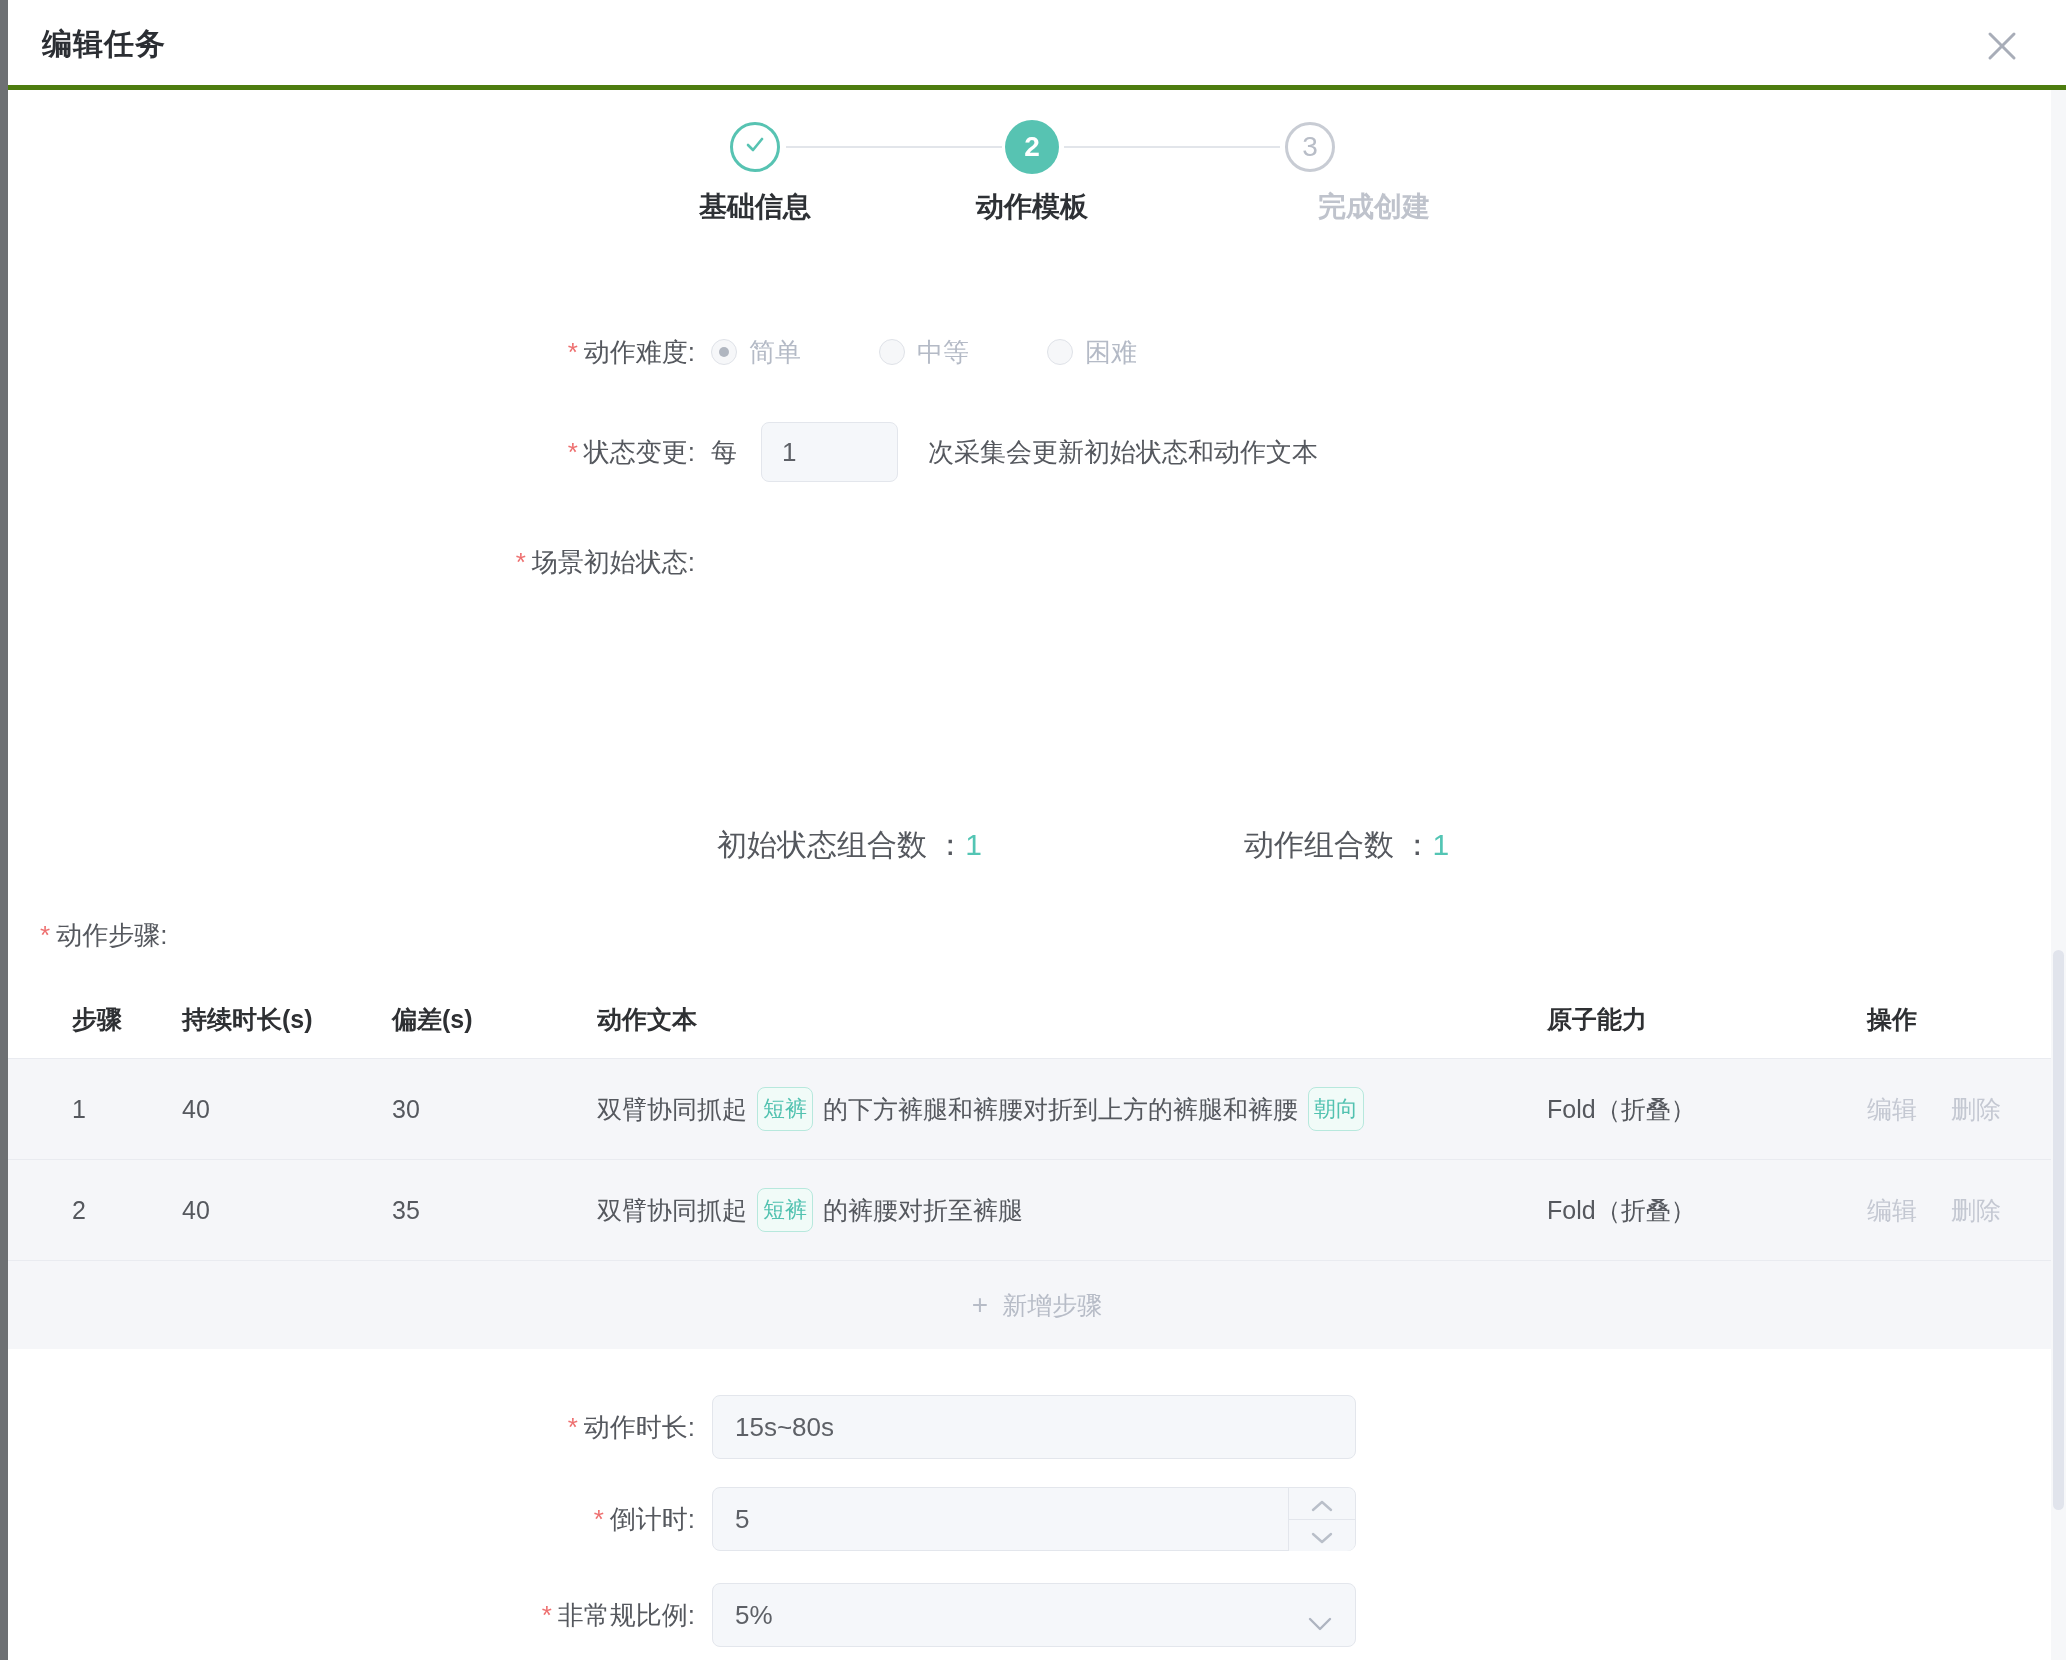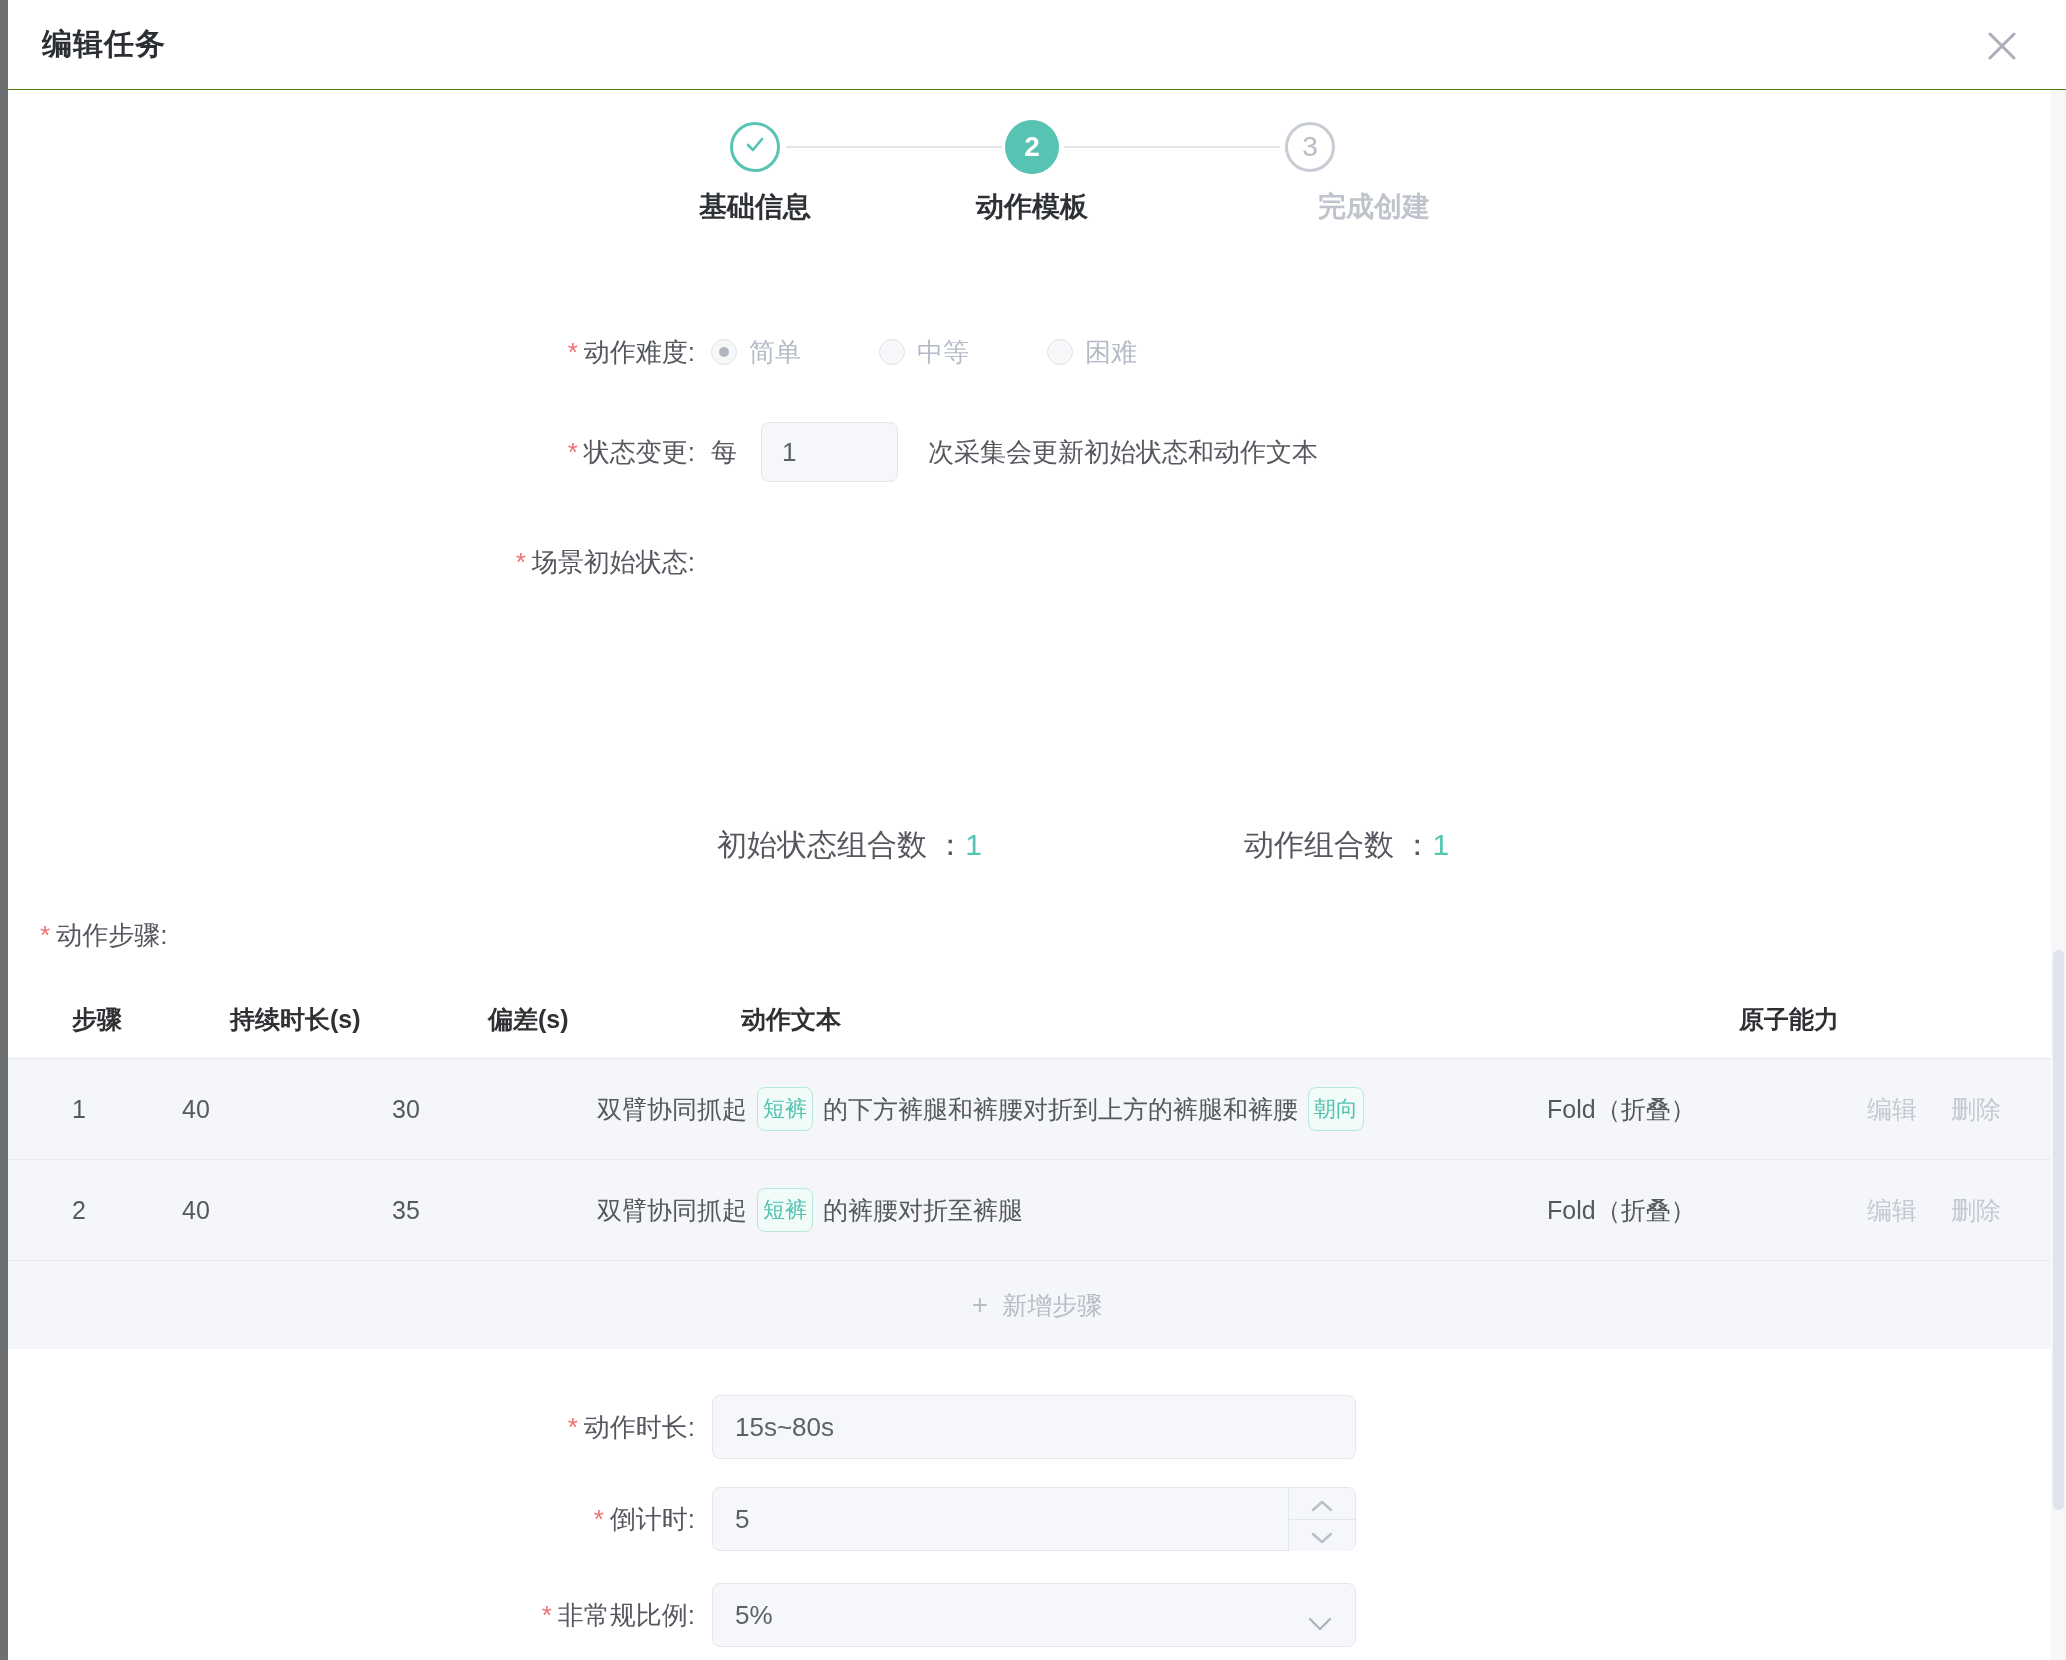--- a/index.html
+++ b/index.html
@@ -9,21 +9,21 @@
     font-family:"Liberation Sans","DejaVu Sans",sans-serif;
     -webkit-font-smoothing:antialiased;
   }
   .dialog{
     position:absolute;left:8px;top:0;width:2058px;height:1660px;
     background:#ffffff;
   }
   
   .dialog-header{
     position:absolute;left:0;top:0;width:100%;height:90px;
-    border-bottom:1px solid #4d7c0f;box-sizing:border-box;
+    border-bottom:5px solid #4d7c0f;box-sizing:border-box;
   }
   .dialog-title{
     position:absolute;left:34px;top:24px;
     font-size:30px;font-weight:bold;color:#2b2e33;letter-spacing:1px;
   }
   .close-btn{
     position:absolute;right:44px;top:26px;width:40px;height:40px;cursor:pointer;
   }
   
   .stepper{position:absolute;left:0;top:0;width:100%;height:0;}
@@ -90,21 +90,21 @@
   
   .row-combos{top:828px;height:34px;}
   .combo-group{margin-left:22px;font-size:30px;color:#55585e;white-space:nowrap;}
   .combo-group.second{margin-left:262px;}
   .combo-value{color:#53c5b4;}
   
   .row-steps-label{position:absolute;left:32px;top:918px;font-size:26px;color:#55585e;}
   
   .steps-table{position:absolute;left:0;top:980px;width:100%;}
   .t-row{display:flex;align-items:center;box-sizing:border-box;padding-left:64px;}
-  .t-head{height:78px;background:#ffffff;font-weight:bold;color:#2e3033;font-size:25px;gap:48px;}
+  .t-head{height:78px;background:#ffffff;font-weight:bold;color:#2e3033;font-size:25px;}
   .t-body-row{height:101px;background:#f5f6f9;border-top:1px solid #e9ebf0;font-size:25px;color:#55585e;}
   .c1{width:110px;flex:none;}
   .c2{width:210px;flex:none;}
   .c3{width:205px;flex:none;}
   .c4{width:950px;flex:none;display:flex;align-items:center;white-space:nowrap;overflow:hidden;}
   .c5{width:320px;flex:none;}
   .c6{flex:1;display:flex;align-items:center;gap:34px;}
   .tag{
     display:inline-flex;align-items:center;height:42px;padding:0 5px;margin:0 10px;
     border:1px solid #b7e8dd;background:#f1fbf8;color:#52c2b0;

